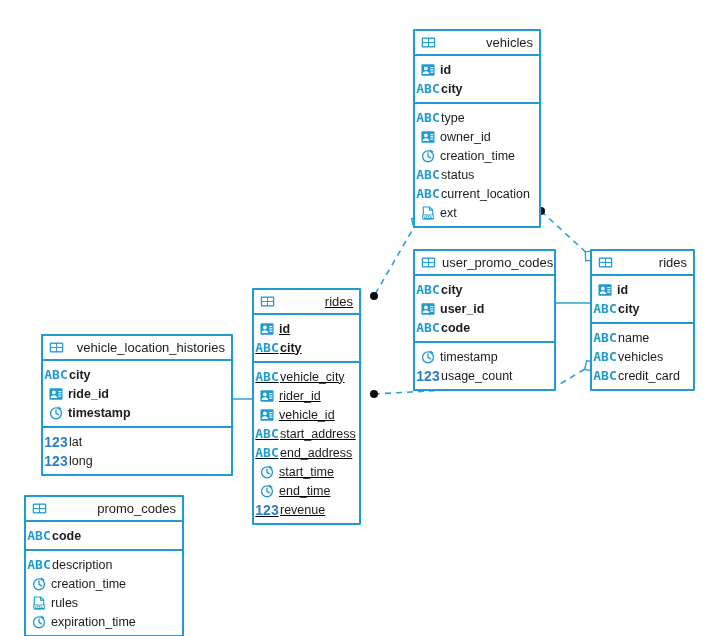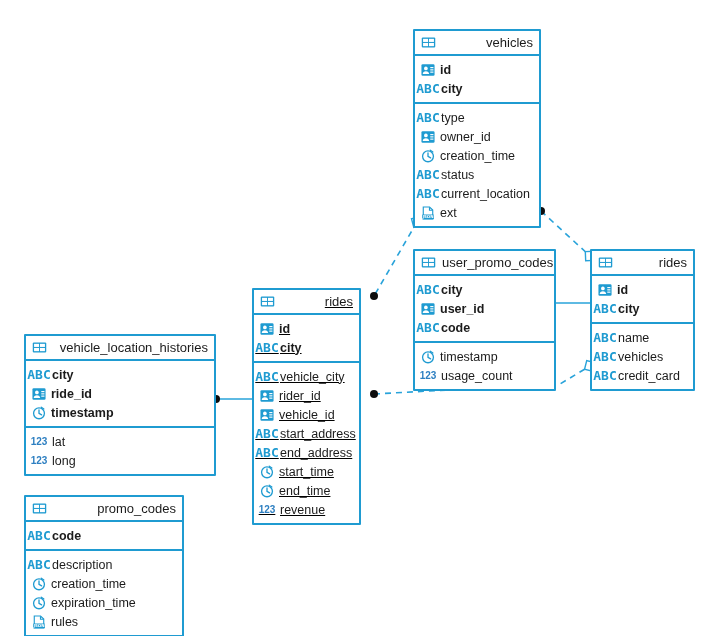--- a/index.html
+++ b/index.html
@@ -82,21 +82,21 @@
   .abc-ico {
     font-family: "DejaVu Sans Mono", monospace;
     font-size: 13px;
     font-weight: bold;
     color: #1f9bd1;
     letter-spacing: 0px;
     line-height: 1;
   }
   .num-ico {
     font-family: "Liberation Sans", sans-serif;
-    font-size: 10px;
+    font-size: 14px;
     font-weight: bold;
     color: #2d7fc1;
     line-height: 1;
   }
 </style>
 </head>
 <body>
 
 <div id="canvas">
   <svg id="edges" viewBox="0 0 705 636">
@@ -396,21 +396,21 @@
               </svg>
             </span>
             <span class="col-name">end_time</span>
           </div>
           <div class="col-row">
             <span class="ico num-ico" style="width: 16px;">123</span>
             <span class="col-name">revenue</span>
           </div>
         </div>
       </div>
-      <div class="table-node" style="left: 24px; top: 334px; width: 192px;">
+      <div class="table-node" style="left: 41px; top: 334px; width: 192px;">
         <div class="tbl-header">
           <span class="ico">
             <svg width="15" height="15" viewBox="0 0 16 16">
               <rect x="0.8" y="2.6" width="14.4" height="10.8" rx="1.2" fill="#1f9bd1"></rect>
               <rect x="2.2" y="4.1" width="5.3" height="3.3" fill="#ffffff"></rect>
               <rect x="8.5" y="4.1" width="5.3" height="3.3" fill="#ffffff"></rect>
               <rect x="2.2" y="8.5" width="5.3" height="3.4" fill="#ffffff"></rect>
               <rect x="8.5" y="8.5" width="5.3" height="3.4" fill="#ffffff"></rect>
             </svg>
           </span>
@@ -486,34 +486,34 @@
                 <circle cx="8" cy="8.4" r="6.2" fill="none" stroke="#1f9bd1" stroke-width="1.5"></circle>
                 <path d="M8 4.6 V8.4 L11 10.1" fill="none" stroke="#1f9bd1" stroke-width="1.5" stroke-linecap="round"></path>
                 <path d="M10.6 1.4 13.6 3.4" fill="none" stroke="#1f9bd1" stroke-width="1.5" stroke-linecap="round"></path>
               </svg>
             </span>
             <span class="col-name">creation_time</span>
           </div>
           <div class="col-row">
             <span class="ico">
               <svg width="14" height="14" viewBox="0 0 16 16">
-                <circle cx="8" cy="8.4" r="6.2" fill="none" stroke="#1f9bd1" stroke-width="1.5"></circle>
-                <path d="M8 4.6 V8.4 L11 10.1" fill="none" stroke="#1f9bd1" stroke-width="1.5" stroke-linecap="round"></path>
-                <path d="M10.6 1.4 13.6 3.4" fill="none" stroke="#1f9bd1" stroke-width="1.5" stroke-linecap="round"></path>
-              </svg>
-            </span>
-            <span class="col-name">expiration_time</span>
-          </div>
-          <div class="col-row">
-            <span class="ico">
-              <svg width="14" height="14" viewBox="0 0 16 16">
                 <path d="M2.6 1.2h7.2l3.6 3.5v10.1H2.6z" fill="#ffffff" stroke="#1f9bd1" stroke-width="1.3"></path>
                 <path d="M9.7 1.3v3.5h3.6" fill="none" stroke="#1f9bd1" stroke-width="1.3"></path>
                 <rect x="1.2" y="9.7" width="13.6" height="5.4" rx="0.8" fill="#1f9bd1"></rect>
                 <text x="8" y="14.1" font-family="DejaVu Sans, sans-serif" font-size="4.6" font-weight="bold" fill="#ffffff" text-anchor="middle">JSON</text>
               </svg>
             </span>
             <span class="col-name">rules</span>
+          </div>
+          <div class="col-row">
+            <span class="ico">
+              <svg width="14" height="14" viewBox="0 0 16 16">
+                <circle cx="8" cy="8.4" r="6.2" fill="none" stroke="#1f9bd1" stroke-width="1.5"></circle>
+                <path d="M8 4.6 V8.4 L11 10.1" fill="none" stroke="#1f9bd1" stroke-width="1.5" stroke-linecap="round"></path>
+                <path d="M10.6 1.4 13.6 3.4" fill="none" stroke="#1f9bd1" stroke-width="1.5" stroke-linecap="round"></path>
+              </svg>
+            </span>
+            <span class="col-name">expiration_time</span>
           </div>
         </div>
       </div>
     </div>
 </div>
 
 </body></html>

